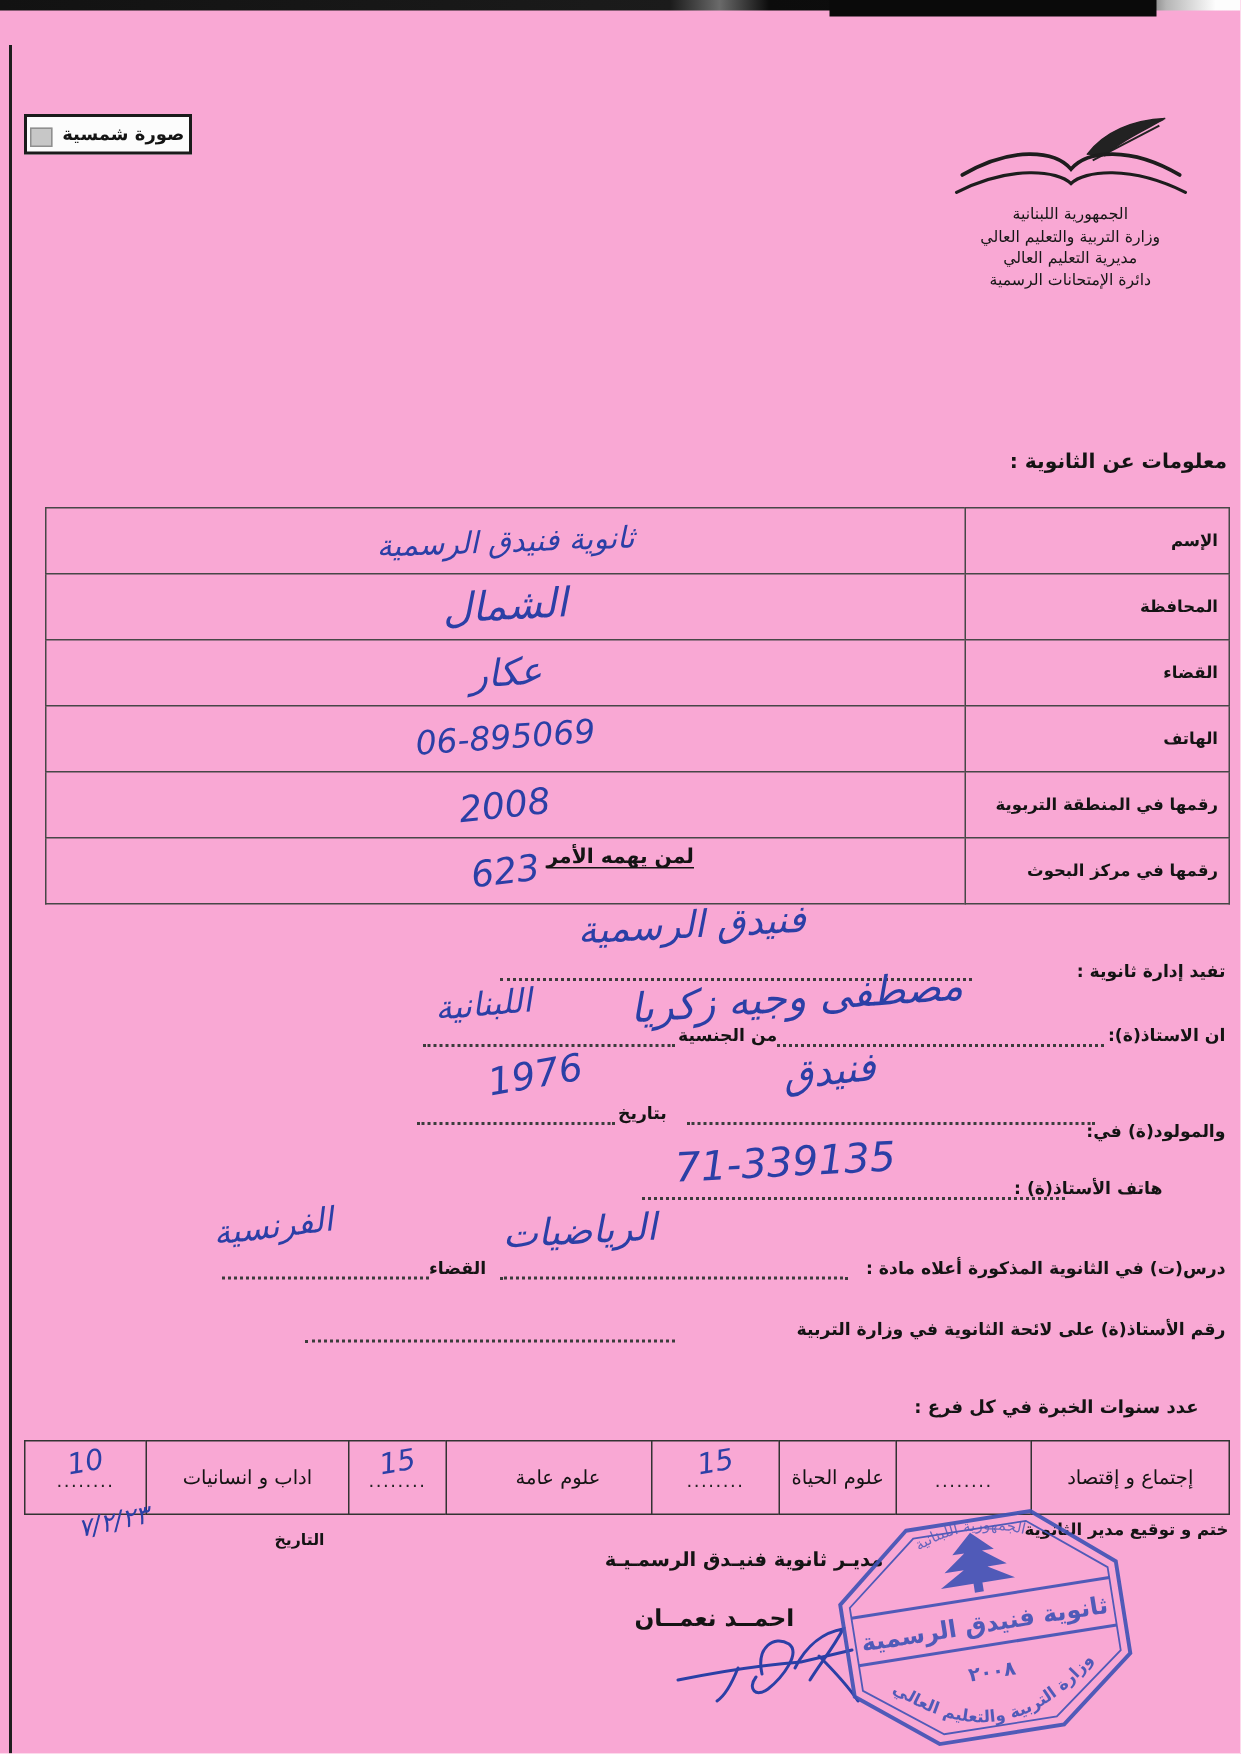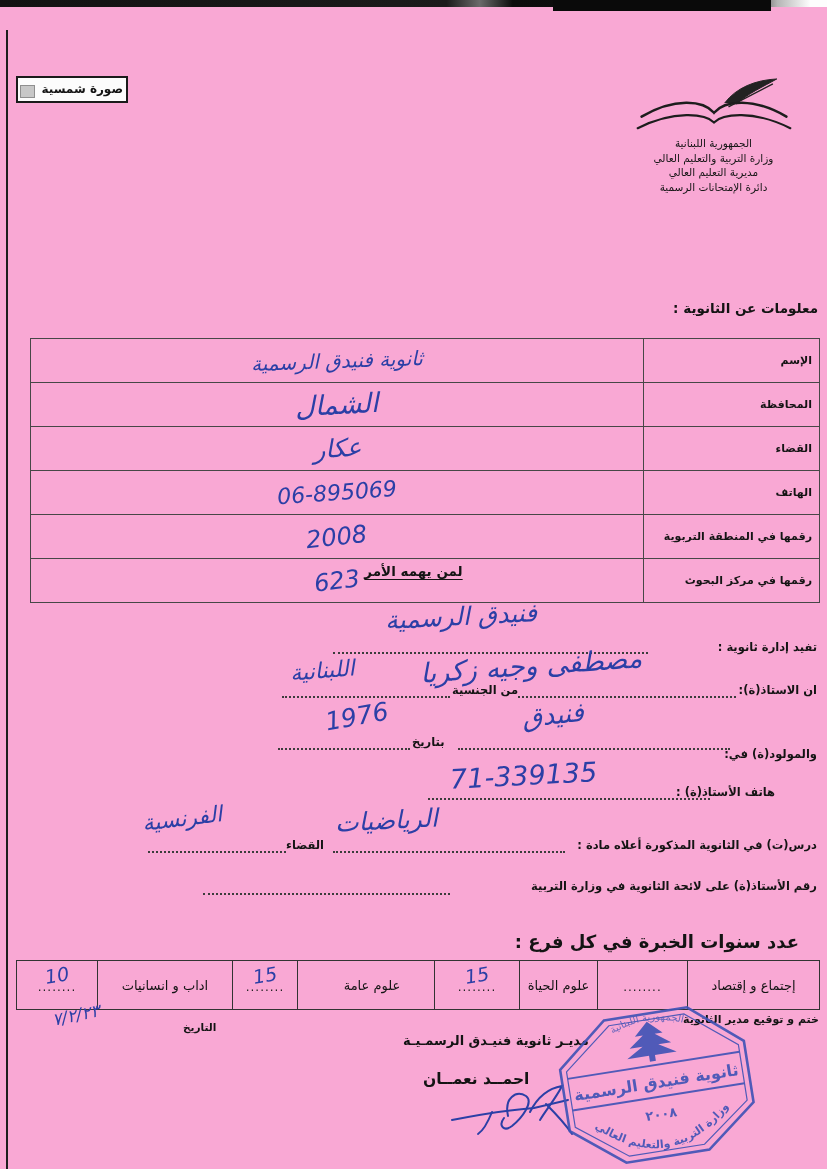--- a/index.html
+++ b/index.html
@@ -46,21 +46,21 @@
   .hand { position:absolute; }
   .hand-inline { display:inline-block; }
 
   .concern-heading { position:absolute; top:563px; left:0; width:100%; text-align:center;
     font-size:13.5px; font-weight:bold; }
   .concern-heading span { text-decoration:underline; text-underline-offset:3px; }
 
   .lbl { position:absolute; font-size:11.5px; font-weight:bold; white-space:nowrap; color:#141414; }
   .dotline { position:absolute; height:0; border-bottom:2.4px dotted #3c3c3c; }
 
-  .exp-heading { position:absolute; top:931px; right:28px; font-size:18px; font-weight:bold; }
+  .exp-heading { position:absolute; top:931px; right:28px; font-size:12px; font-weight:bold; }
   table.exp-table { position:absolute; top:960px; right:7px; width:804px; height:50px;
     border-collapse:collapse; table-layout:fixed; direction:rtl; }
   table.exp-table td { border:1.6px solid #333; text-align:center; vertical-align:middle; position:relative; }
   td.exp-label { font-size:13px; font-weight:normal; }
   .cell-dots { font-size:12px; letter-spacing:1px; color:#222; }
   .cell-num { position:absolute; left:0; right:0; top:3px; text-align:center;
     font-size:19px; font-style:italic; color:#2b3fa6; transform:rotate(-10deg); }
 
   .stamp-sign-lbl { position:absolute; top:1013px; right:8px; font-size:11px; font-weight:bold; }
   .date-lbl { position:absolute; top:1021px; left:183px; font-size:10.5px; font-weight:bold; }

